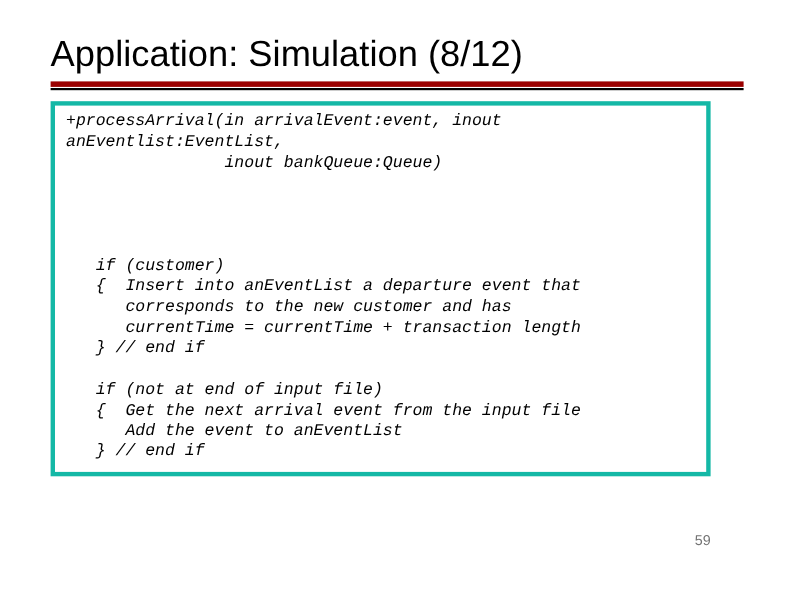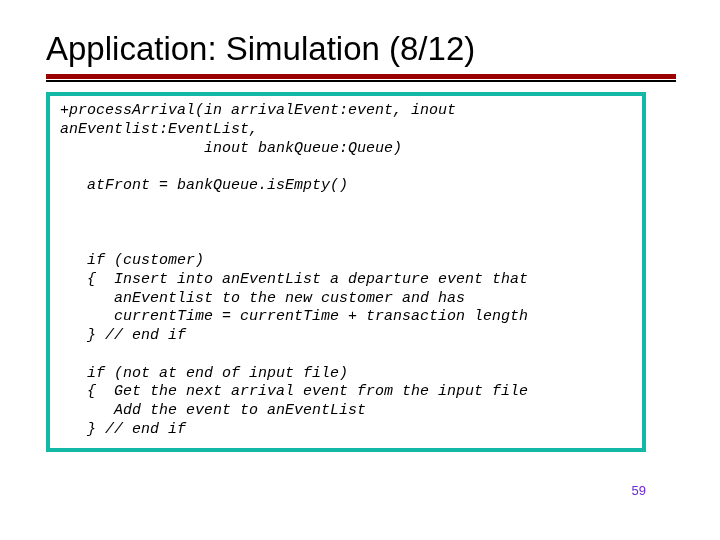--- a/index.html
+++ b/index.html
@@ -54,47 +54,46 @@
     line-height: 1.25;
     color: #000;
     white-space: pre;
   }
   .pagenum {
     position: absolute;
     right: 22px;
     bottom: 42px;
     font-size: 13px;
     font-family: Arial, sans-serif;
-    color: #6d28d9;
+    color: #737373;
   }
 </style>
 </head>
 <body>
 
 <div class="slide">
 
   <div class="title">Application: Simulation (8/12)</div>
 
   <div class="rule-wrap">
     <div class="rule-red"></div>
     <div class="rule-black"></div>
   </div>
 
   <div class="codebox">
     <div class="code">+processArrival(in arrivalEvent:event, inout</div>
     <div class="code">anEventlist:EventList,</div>
     <div class="code">                inout bankQueue:Queue)</div>
     <div class="code">&nbsp;</div>
-    <div class="code">   atFront = bankQueue.isEmpty()</div>
     <div class="code">&nbsp;</div>
     <div class="code">&nbsp;</div>
     <div class="code">&nbsp;</div>
     <div class="code">   if (customer)</div>
     <div class="code">   {  Insert into anEventList a departure event that</div>
-    <div class="code">      anEventlist to the new customer and has</div>
+    <div class="code">      corresponds to the new customer and has</div>
     <div class="code">      currentTime = currentTime + transaction length</div>
     <div class="code">   } // end if</div>
     <div class="code">&nbsp;</div>
     <div class="code">   if (not at end of input file)</div>
     <div class="code">   {  Get the next arrival event from the input file</div>
     <div class="code">      Add the event to anEventList</div>
     <div class="code">   } // end if</div>
   </div>
 
   <div class="pagenum">59</div>

